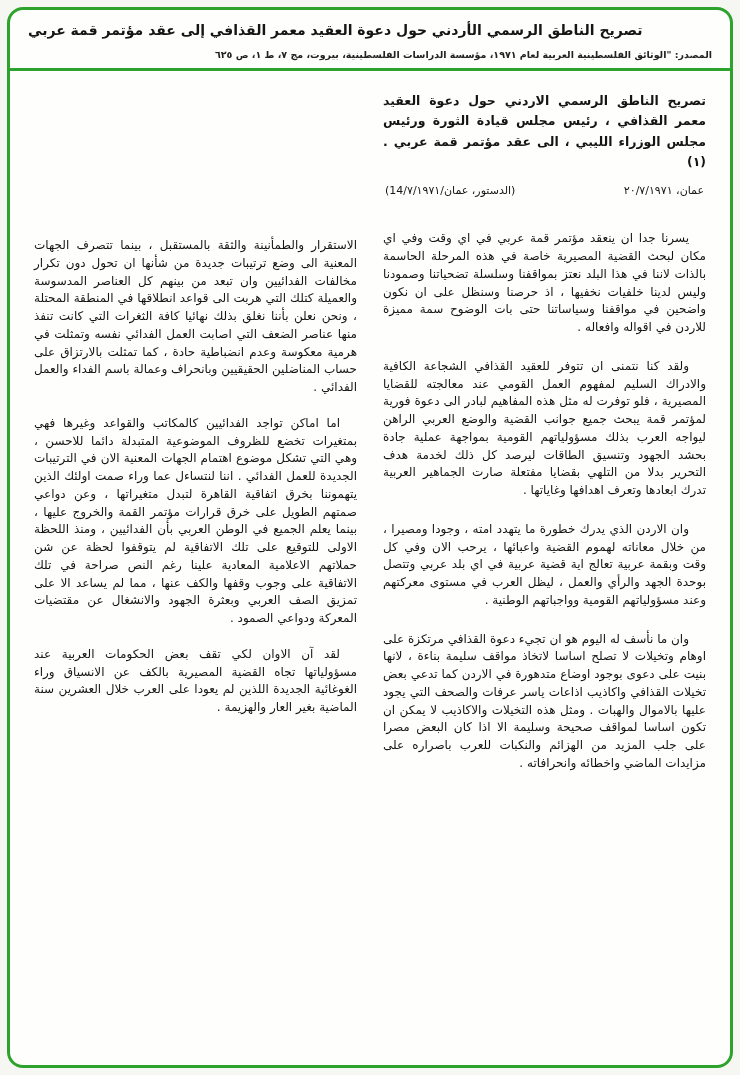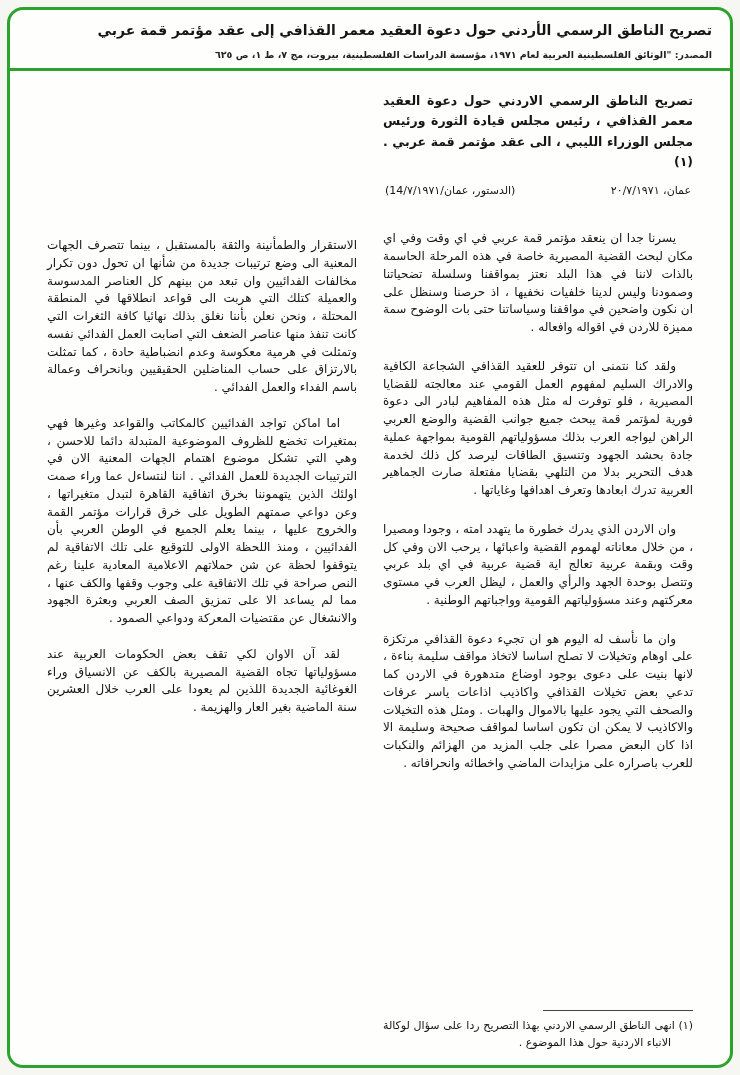--- a/index.html
+++ b/index.html
@@ -17,21 +17,21 @@
     background:#fefefd;
     border:3px solid var(--green);
     border-radius:16px;
     display:flex; flex-direction:column;
     overflow:hidden;
     direction:rtl;
   }
 
   .doc-header { padding:12px 18px 0; }
   .doc-title {
-    text-align:right;
+    text-align:left;
     font-weight:bold;
     font-size:14px;
     letter-spacing:0.2px;
     color:var(--ink);
   }
   .doc-source {
     margin-top:11px;
     font-size:9.5px;
     font-weight:bold;
     text-align:right;
@@ -40,21 +40,21 @@
   .green-rule {
     border:0;
     border-top:3px solid var(--green);
     margin-top:8px;
   }
 
   .main-cols {
     flex:1;
     display:flex;
     gap:26px;
-    padding:20px 37px 14px;
+    padding:20px 24px 14px;
   }
   .col {
     flex:1;
     font-size:12px;
     line-height:1.48;
     text-align:justify;
     color:var(--ink);
   }
   .col-right { display:flex; flex-direction:column; }
   .col-left  { padding-top:128px; }
@@ -101,24 +101,20 @@
       <div class="lead-par">تصريح الناطق الرسمي الاردني حول دعوة العقيد معمر القذافي ، رئيس مجلس قيادة الثورة ورئيس مجلس الوزراء الليبي ، الى عقد مؤتمر قمة عربي . (١)</div>
       <div class="dateline">
         <span>عمان، ٢٠/٧/١٩٧١</span>
         <span>(الدستور، عمان/14/٧/١٩٧١)</span>
       </div>
       <p class="body-par">يسرنا جدا ان ينعقد مؤتمر قمة عربي في اي وقت وفي اي مكان لبحث القضية المصيرية خاصة في هذه المرحلة الحاسمة بالذات لاننا في هذا البلد نعتز بمواقفنا وسلسلة تضحياتنا وصمودنا وليس لدينا خلفيات نخفيها ، اذ حرصنا وسنظل على ان نكون واضحين في مواقفنا وسياساتنا حتى بات الوضوح سمة مميزة للاردن في اقواله وافعاله .</p>
       <p class="body-par">ولقد كنا نتمنى ان تتوفر للعقيد القذافي الشجاعة الكافية والادراك السليم لمفهوم العمل القومي عند معالجته للقضايا المصيرية ، فلو توفرت له مثل هذه المفاهيم لبادر الى دعوة فورية لمؤتمر قمة يبحث جميع جوانب القضية والوضع العربي الراهن ليواجه العرب بذلك مسؤولياتهم القومية بمواجهة عملية جادة بحشد الجهود وتنسيق الطاقات ليرصد كل ذلك لخدمة هدف التحرير بدلا من التلهي بقضايا مفتعلة صارت الجماهير العربية تدرك ابعادها وتعرف اهدافها وغاياتها .</p>
       <p class="body-par">وان الاردن الذي يدرك خطورة ما يتهدد امته ، وجودا ومصيرا ، من خلال معاناته لهموم القضية واعبائها ، يرحب الان وفي كل وقت وبقمة عربية تعالج اية قضية عربية في اي بلد عربي وتتصل بوحدة الجهد والرأي والعمل ، ليظل العرب في مستوى معركتهم وعند مسؤولياتهم القومية وواجباتهم الوطنية .</p>
       <p class="body-par">وان ما نأسف له اليوم هو ان تجيء دعوة القذافي مرتكزة على اوهام وتخيلات لا تصلح اساسا لاتخاذ مواقف سليمة بناءة ، لانها بنيت على دعوى بوجود اوضاع متدهورة في الاردن كما تدعي بعض تخيلات القذافي واكاذيب اذاعات ياسر عرفات والصحف التي يجود عليها بالاموال والهبات . ومثل هذه التخيلات والاكاذيب لا يمكن ان تكون اساسا لمواقف صحيحة وسليمة الا اذا كان البعض مصرا على جلب المزيد من الهزائم والنكبات للعرب باصراره على مزايدات الماضي واخطائه وانحرافاته .</p>
 
-      <div class="footnote">
-        <hr class="footnote-rule">
-        <p>(١) انهى الناطق الرسمي الاردني بهذا التصريح ردا على سؤال لوكالة الانباء الاردنية حول هذا الموضوع .</p>
-      </div>
     </div>
 
     <div class="col col-left">
       <p class="body-par" style="text-indent:0">الاستقرار والطمأنينة والثقة بالمستقبل ، بينما تتصرف الجهات المعنية الى وضع ترتيبات جديدة من شأنها ان تحول دون تكرار مخالفات الفدائيين وان تبعد من بينهم كل العناصر المدسوسة والعميلة كتلك التي هربت الى قواعد انطلاقها في المنطقة المحتلة ، ونحن نعلن بأننا نغلق بذلك نهائيا كافة الثغرات التي كانت تنفذ منها عناصر الضعف التي اصابت العمل الفدائي نفسه وتمثلت في هرمية معكوسة وعدم انضباطية حادة ، كما تمثلت بالارتزاق على حساب المناضلين الحقيقيين وبانحراف وعمالة باسم الفداء والعمل الفدائي .</p>
       <p class="body-par">اما اماكن تواجد الفدائيين كالمكاتب والقواعد وغيرها فهي بمتغيرات تخضع للظروف الموضوعية المتبدلة دائما للاحسن ، وهي التي تشكل موضوع اهتمام الجهات المعنية الان في الترتيبات الجديدة للعمل الفدائي . اننا لنتساءل عما وراء صمت اولئك الذين يتهموننا بخرق اتفاقية القاهرة لتبدل متغيراتها ، وعن دواعي صمتهم الطويل على خرق قرارات مؤتمر القمة والخروج عليها ، بينما يعلم الجميع في الوطن العربي بأن الفدائيين ، ومنذ اللحظة الاولى للتوقيع على تلك الاتفاقية لم يتوقفوا لحظة عن شن حملاتهم الاعلامية المعادية علينا رغم النص صراحة في تلك الاتفاقية على وجوب وقفها والكف عنها ، مما لم يساعد الا على تمزيق الصف العربي وبعثرة الجهود والانشغال عن مقتضيات المعركة ودواعي الصمود .</p>
       <p class="body-par">لقد آن الاوان لكي تقف بعض الحكومات العربية عند مسؤولياتها تجاه القضية المصيرية بالكف عن الانسياق وراء الغوغائية الجديدة اللذين لم يعودا على العرب خلال العشرين سنة الماضية بغير العار والهزيمة .</p>
     </div>
 
   </div>
 </div>

